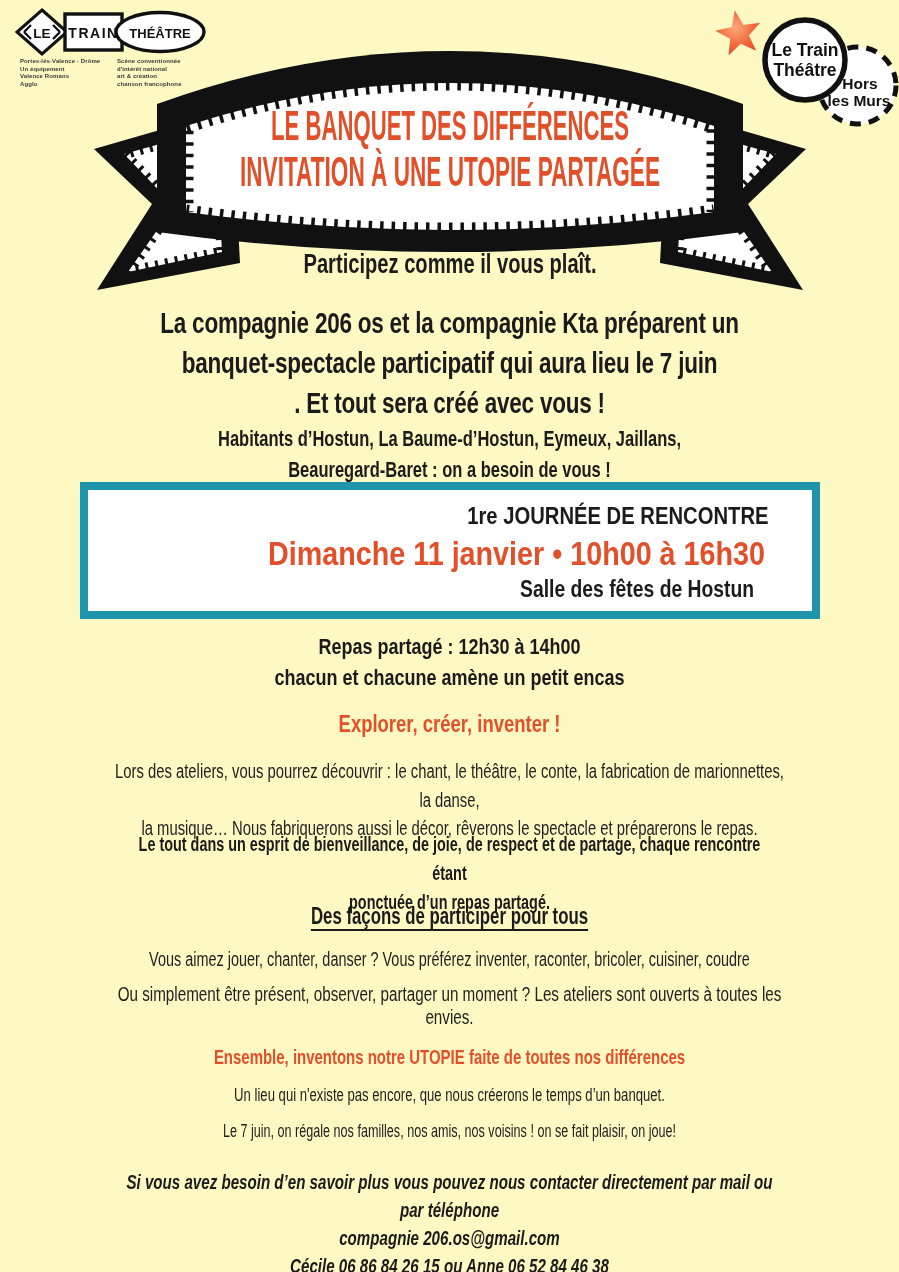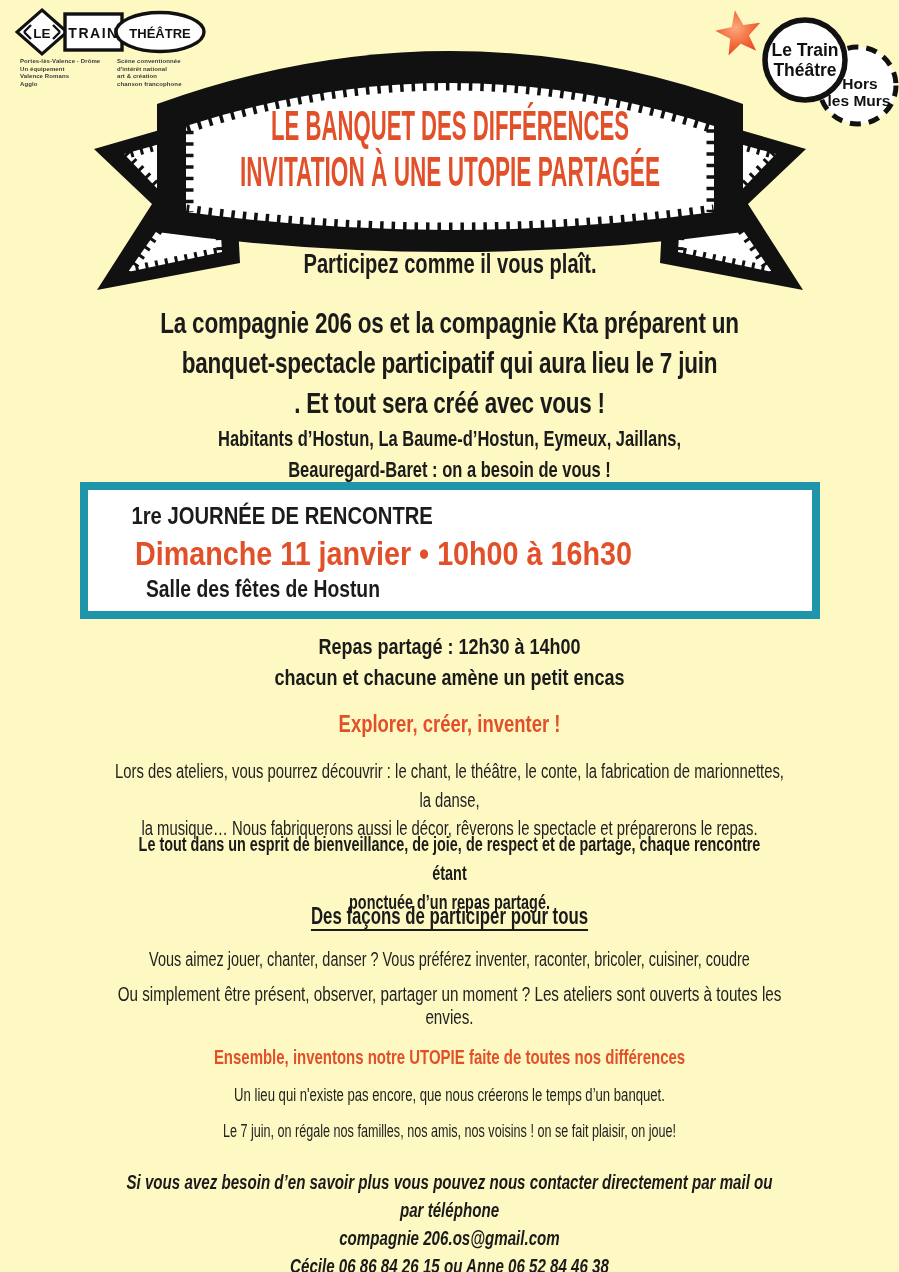--- a/index.html
+++ b/index.html
@@ -21,21 +21,21 @@
 
   
   .t-intro   { top:303px; font-size:30px; font-weight:700; line-height:40px;
                transform:scaleX(.75); letter-spacing:-.3px; }
   .t-introsub{ top:423px; font-size:22px; font-weight:600; line-height:31px;
                transform:scaleX(.75); }
 
   
   .event-box { position:absolute; left:80px; top:482px; width:740px; height:137px;
                box-sizing:border-box; border:8px solid #1e95ab; background:#fff;
-               text-align:left; }
+               text-align:right; }
   .ev-heading { margin-top:13px; font-size:23px; font-weight:700; transform:scaleX(.88); }
   .ev-date    { margin-top:5px;  font-size:33px; font-weight:700; color:#e2502a;
                 transform:scaleX(.87); }
   .ev-place   { margin-top:3px;  font-size:23px; font-weight:700; transform:scaleX(.84); }
 
   .t-meal    { top:631px; font-size:22.5px; font-weight:700; line-height:31px;
                transform:scaleX(.8); }
   .t-exploreh{ top:710px; font-size:24px; font-weight:700; color:#e2502a;
                transform:scaleX(.77); }
   .t-p1      { top:757px; font-size:19.5px; font-weight:400; line-height:28.5px;

